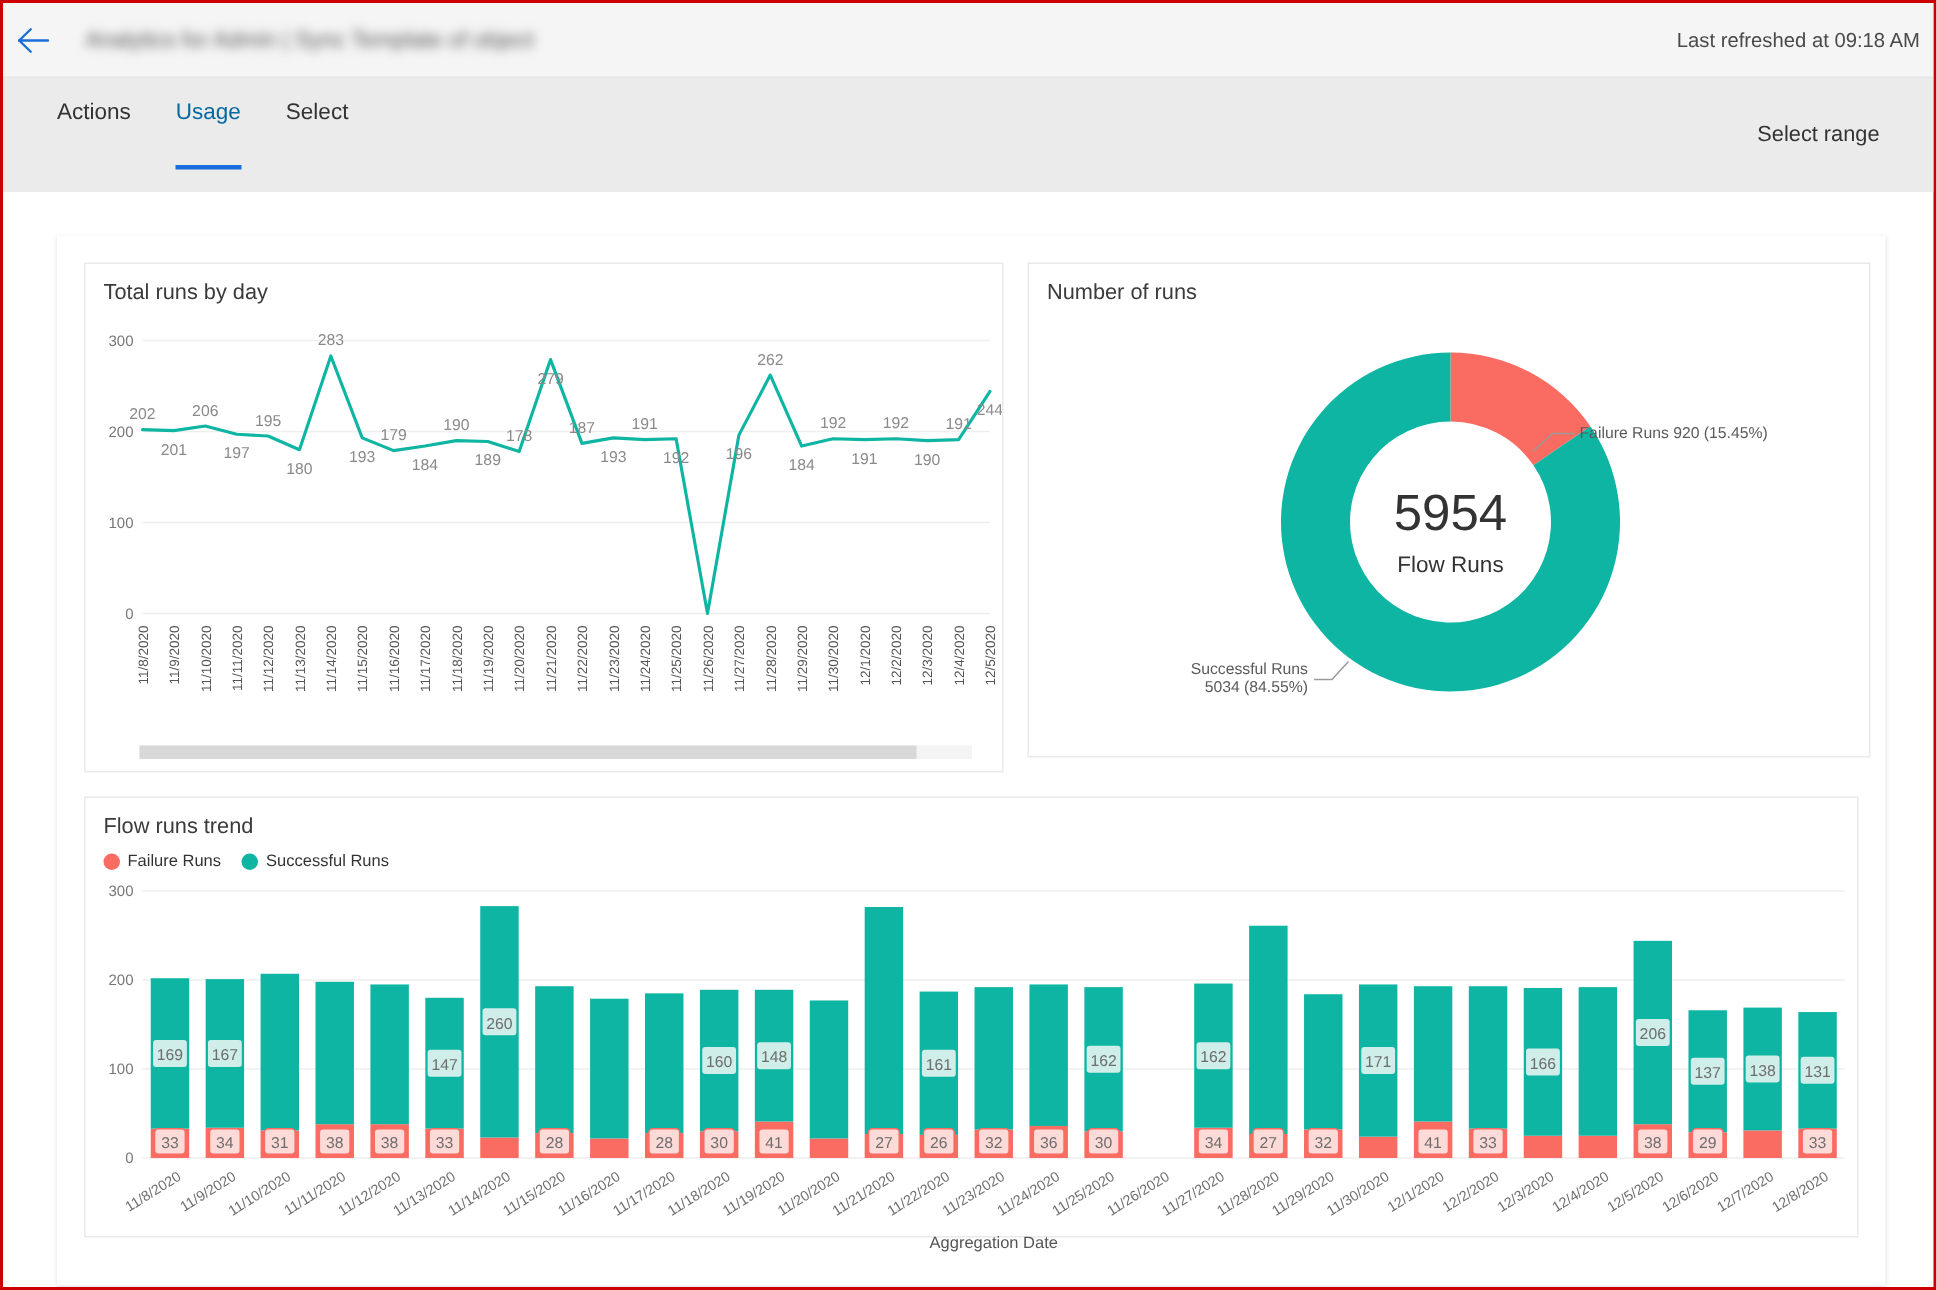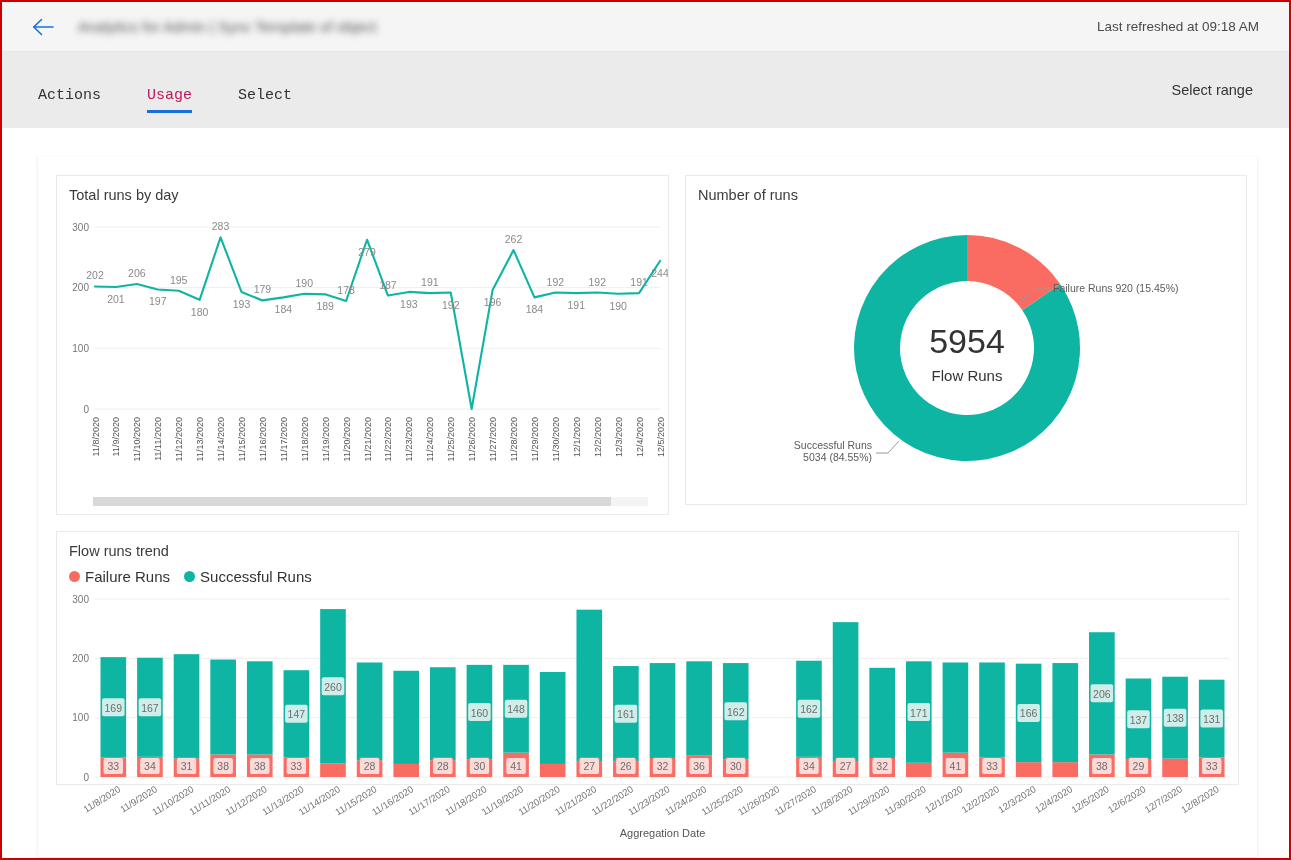--- a/index.html
+++ b/index.html
@@ -17,21 +17,21 @@
     overflow: hidden;
   }
 
   
   .titlebar {
     height: 50px;
     background: #f5f5f5;
     border-bottom: 1px solid #e6e6e6;
     display: flex;
     align-items: center;
-    padding: 0 24px;
+    padding: 0 3px;
   }
   .back-btn {
     width: 34px; height: 34px;
     display: flex; align-items: center; justify-content: center;
     cursor: pointer;
     color: #1a6edb;
   }
   .back-btn svg { display: block; }
   .doc-title {
     margin-left: 18px;
@@ -49,30 +49,30 @@
   }
 
   
   .tabbar {
     height: 76px;
     background: #ebebeb;
     display: flex;
     align-items: center;
     padding: 0 36px;
   }
-  .tabs { display: flex; align-items: flex-end; gap: 46px; height: 46px; font-family: Liberation Mono, monospace; }
+  .tabs { display: flex; gap: 30px; height: 46px; }
   .tab {
     font-size: 15px;
     color: #333;
     cursor: pointer;
     padding-bottom: 10px;
     position: relative;
     line-height: 1;
   }
-  .tab.active { color: #be185d; }
+  .tab.active { color: #0369a1; }
   .tab.active::after {
     content: "";
     position: absolute;
     left: 0; right: 0; bottom: 0;
     height: 3px;
     background: #1a6edb;
   }
   .range-wrap {
     margin-left: auto;
     display: flex;
@@ -110,21 +110,21 @@
     position: relative;
   }
   .card-title {
     font-size: 14.5px;
     color: #3b3b3b;
     padding: 11px 0 0 12px;
   }
 
   .card-line { width: 613px; height: 340px; }
   .card-donut { width: 562px; height: 330px; }
-  .card-bar { width: 1183px; height: 254px; margin-top: 16px; }
+  .card-bar { width: 1183px; height: 294px; margin-top: 16px; }
 
   
   .chart-svg { display: block; }
 
   .axis-text { font-size: 10px; fill: #767676; font-family: "Liberation Sans", sans-serif; }
   .val-text  { font-size: 10.5px; fill: #8a8a8a; font-family: "Liberation Sans", sans-serif; }
   .grid-line { stroke: #eeeeee; stroke-width: 1; }
 
   
   .hscroll {
@@ -148,21 +148,21 @@
     text-anchor: middle;
   }
   .callout-text { font-size: 10.5px; fill: #5b5b5b; font-family: "Liberation Sans", sans-serif; }
   .leader { stroke: #9a9a9a; stroke-width: 1; fill: none; }
 
   
   .legend {
     display: flex; align-items: center; gap: 14px;
     padding: 9px 0 0 12px;
   }
-  .legend-item { display: flex; align-items: center; gap: 5px; font-size: 15px; color: #333; }
+  .legend-item { display: flex; align-items: center; gap: 5px; font-size: 11px; color: #333; }
   .dot { width: 11px; height: 11px; border-radius: 50%; display: inline-block; }
 
   .bar-label-box { font-size: 10.5px; fill: #6d6d6d; font-family: "Liberation Sans", sans-serif; text-anchor: middle; }
   .x-rot { font-size: 9.5px; fill: #6f6f6f; font-family: "Liberation Sans", sans-serif; }
   .x-vert { font-size: 9px; fill: #555; font-family: "Liberation Sans", sans-serif; }
   .axis-caption { font-size: 11px; fill: #555; font-family: "Liberation Sans", sans-serif; text-anchor: middle; }
 </style>
 </head>
 <body>
 

